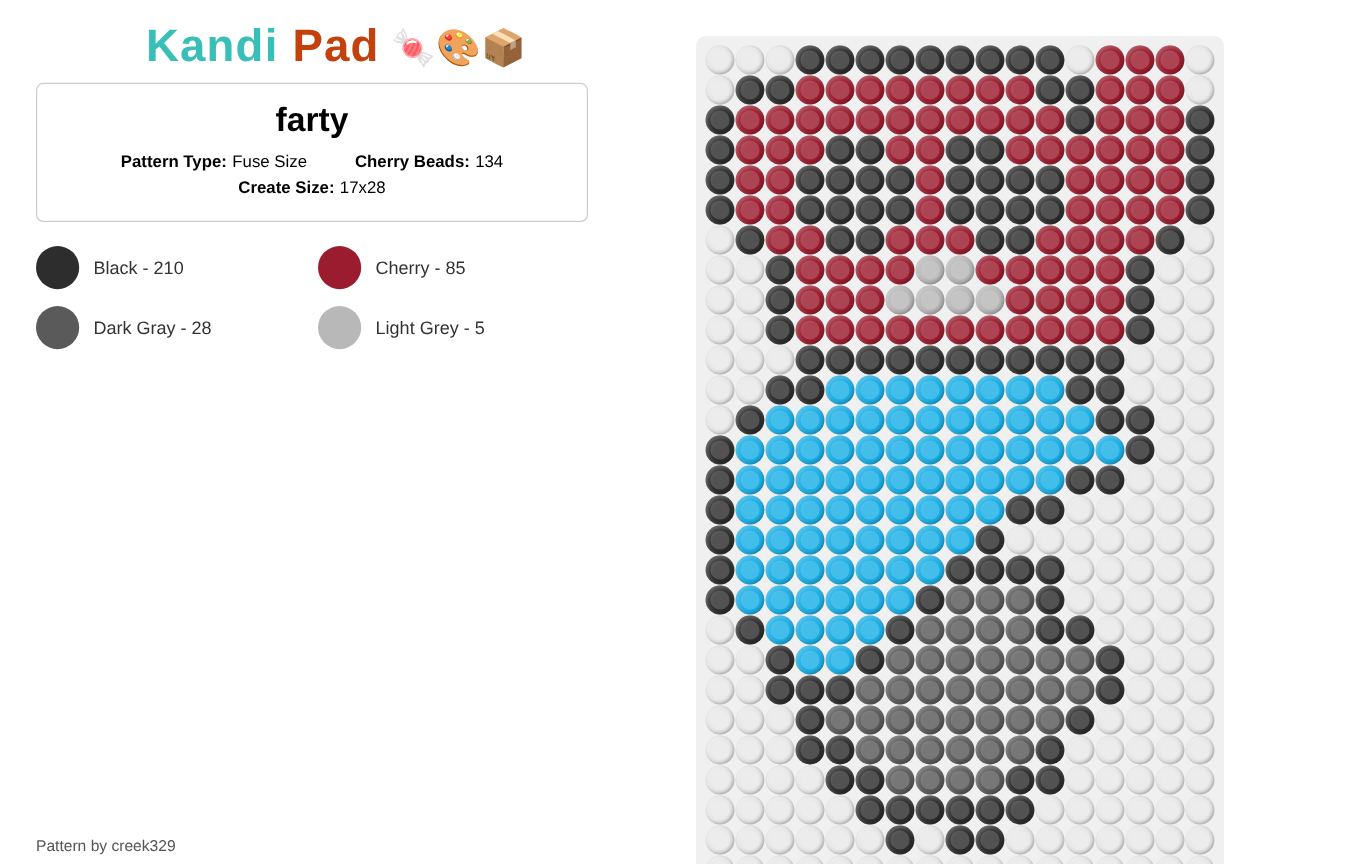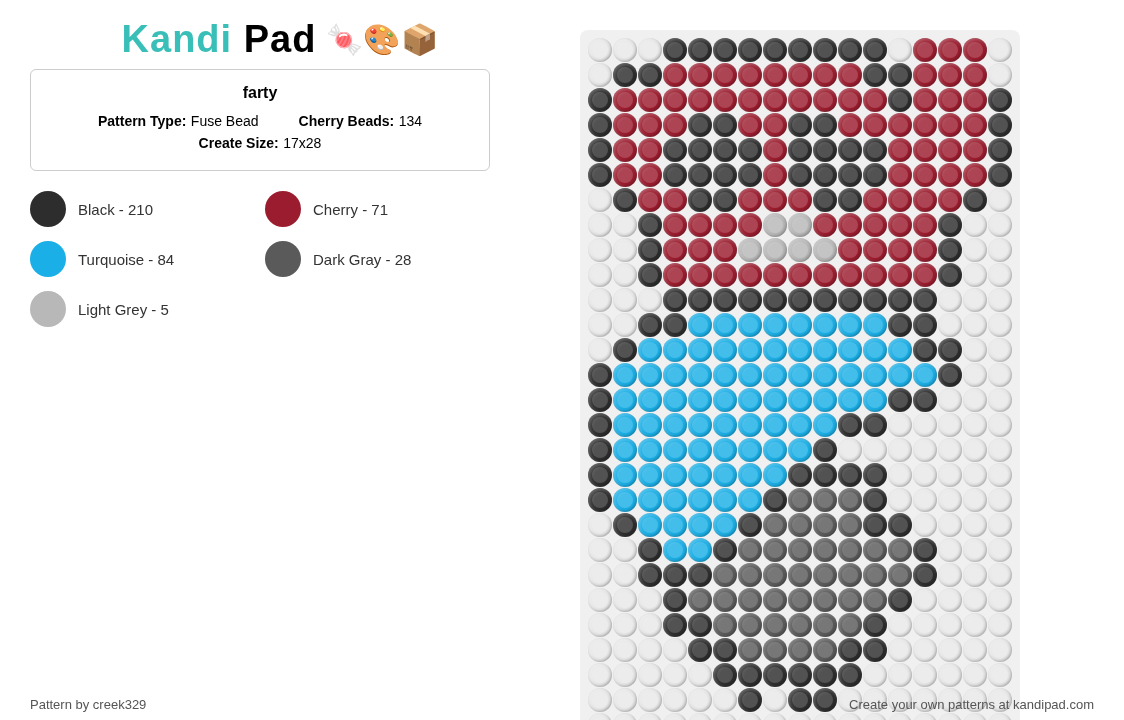--- a/index.html
+++ b/index.html
@@ -14,21 +14,21 @@
 
     
     .info-box {
       border: 1.5px solid #cccccc;
       border-radius: 6px;
       margin: 0 30px 0 30px;
       padding: 14px 20px 14px 20px;
       max-width: 460px;
     }
     .info-title {
-      font-size: 16px;
+      font-size: 28px;
       font-weight: bold;
       text-align: center;
       margin-bottom: 10px;
     }
     .info-row {
       display: flex;
       gap: 40px;
       justify-content: center;
       margin-bottom: 4px;
     }
@@ -134,31 +134,31 @@
       padding: 18px 0 8px 0;
     }
   </style>
 </head>
 <body>
 
 <div class="left-panel">
 
   <div class="logo-container">
     <span style="font-size:38px;font-weight:bold;letter-spacing:1px;">
-      <span style="color:#3abfb8;">Kandi</span><span style="color:#000000;"> Pad</span>
+      <span style="color:#3abfb8;">Kandi</span><span style="color:#c2410c;"> Pad</span>
     </span>
     <span style="font-size:30px;margin-left:10px;">🍬🎨📦</span>
   </div>
 
   <div class="info-box">
     <div class="info-title">farty</div>
     <div class="info-row">
       <div>
         <span class="info-label">Pattern Type:</span>
-        <span class="info-value">Fuse Bead</span>
+        <span class="info-value">Fuse Size</span>
       </div>
       <div>
         <span class="info-label">Cherry Beads:</span>
         <span class="info-value">134</span>
       </div>
     </div>
     <div class="info-row">
       <div>
         <span class="info-label">Create Size:</span>
         <span class="info-value">17x28</span>
@@ -166,25 +166,21 @@
     </div>
   </div>
 
   <div class="legend" id="legend-container">
   <div class="legend-item">
         <div class="color-swatch" style="background: rgb(45, 45, 45);"></div>
         <span class="color-label">Black - 210</span>
       </div>
       <div class="legend-item">
         <div class="color-swatch" style="background: rgb(155, 28, 46);"></div>
-        <span class="color-label">Cherry - 71</span>
-      </div>
-      <div class="legend-item">
-        <div class="color-swatch" style="background: rgb(26, 175, 230);"></div>
-        <span class="color-label">Turquoise - 84</span>
+        <span class="color-label">Cherry - 85</span>
       </div>
       <div class="legend-item">
         <div class="color-swatch" style="background: rgb(90, 90, 90);"></div>
         <span class="color-label">Dark Gray - 28</span>
       </div>
       <div class="legend-item">
         <div class="color-swatch" style="background: rgb(184, 184, 184);"></div>
         <span class="color-label">Light Grey - 5</span>
       </div>
       <div></div>
@@ -670,14 +666,13 @@
         <div class="bead" style="background: rgb(232, 232, 232); width: 24px; height: 24px; box-shadow: rgba(255, 255, 255, 0.3) 2px 2px 4px inset, rgba(0, 0, 0, 0.3) -1px -1px 3px inset;"></div>
         <div class="bead" style="background: rgb(232, 232, 232); width: 24px; height: 24px; box-shadow: rgba(255, 255, 255, 0.3) 2px 2px 4px inset, rgba(0, 0, 0, 0.3) -1px -1px 3px inset;"></div>
         <div class="bead" style="background: rgb(232, 232, 232); width: 24px; height: 24px; box-shadow: rgba(255, 255, 255, 0.3) 2px 2px 4px inset, rgba(0, 0, 0, 0.3) -1px -1px 3px inset;"></div>
         <div class="bead" style="background: rgb(232, 232, 232); width: 24px; height: 24px; box-shadow: rgba(255, 255, 255, 0.3) 2px 2px 4px inset, rgba(0, 0, 0, 0.3) -1px -1px 3px inset;"></div>
       </div>
   </div>
 </div>
 
 <div class="footer">
   <span>Pattern by creek329</span>
-  <span>Create your own patterns at kandipad.com</span>
 </div>
 
 </body></html>

